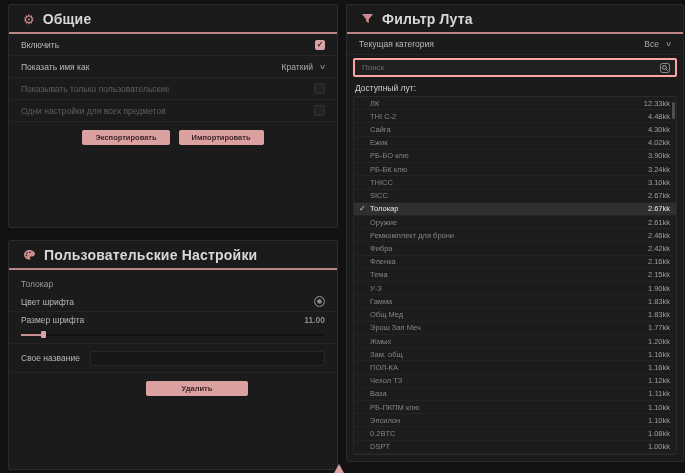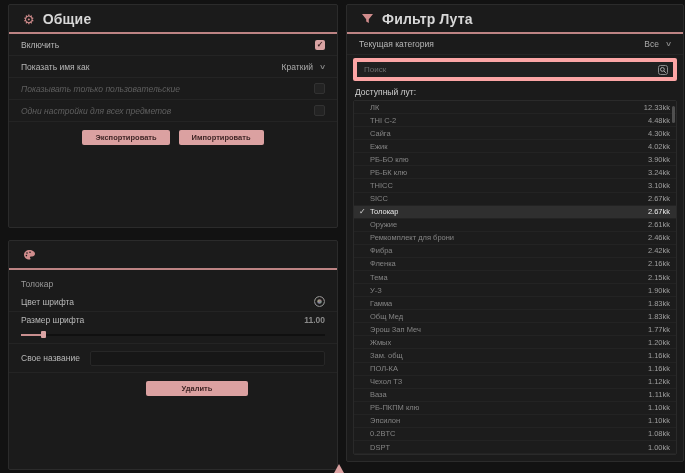--- a/index.html
+++ b/index.html
@@ -9,21 +9,21 @@
   #panel-user{left:8px;top:240px;width:330px;height:230px;}
   #panel-filter{left:346px;top:4px;width:338px;height:458px;display:flex;flex-direction:column;}
   .phead{display:flex;align-items:center;gap:8px;padding:6px 14px 5px;height:16px;}
   .phead .ptitle{font-size:14px;font-weight:bold;color:#d8d8d8;letter-spacing:.2px;}
   .underline{height:2px;background:#bd8484;}
   .gear{color:#d08c8c;font-size:13px;line-height:13px;}
   .row{display:flex;align-items:center;justify-content:space-between;padding:0 12px;height:21px;
     border-bottom:1px solid #242424;}
   .row:last-of-type{border-bottom:none;}
   .lbl{font-size:8.5px;color:#b8b8b8;}
-  .lbl.dim{color:#5f5f5f;font-style:italic;}
+  .lbl.dim{color:#5f5f5f;}
   .cb{width:10px;height:10px;border-radius:2px;display:flex;align-items:center;justify-content:center;}
   .cb.on{background:#d9a3a3;color:#3c2323;font-size:8px;font-weight:bold;line-height:10px;}
   .cb.off{background:#232323;border:1px solid #323232;width:9px;height:9px;}
   .select{display:flex;align-items:center;gap:7px;font-size:8.5px;color:#aaaaaa;cursor:pointer;}
   .chev{color:#8d8d8d;font-size:7px;transform:scaleX(1.4);}
   .btnrow{display:flex;justify-content:center;gap:9px;margin-top:8px;}
   .btn{background:#dba1a1;color:#402626;border:none;border-radius:2px;font-size:7.5px;font-weight:bold;
     padding:3px 13px;font-family:inherit;cursor:pointer;}
   .itemname{padding:9px 12px 3px;font-size:8.5px;color:#9a9a9a;}
   .slider-wrap{margin:3px 12px 5px;position:relative;height:7px;}
@@ -32,21 +32,21 @@
   .slider-thumb{position:absolute;left:20px;top:0;width:5px;height:7px;background:#d9a3a3;border-radius:1px;}
   .mini-divider{height:1px;background:#242424;margin:0;}
   .value{font-size:8.5px;color:#8a8a8a;font-weight:bold;}
   .color-wheel{width:9px;height:9px;border-radius:50%;
     background:conic-gradient(#9c8181 0 25%,#81908c 25% 50%,#83839a 50% 75%,#9a9a83 75% 100%);
     box-shadow:inset 0 0 0 2.2px #1b1b1b;border:1px solid #8a8a8a;}
   .custom-row{display:flex;align-items:center;padding:3px 12px;height:22px;gap:10px;}
   .custom-input{flex:1;height:13px;background:#171717;border:1px solid #272727;border-radius:2px;
     color:#cccccc;font-size:8px;padding:0 5px;font-family:inherit;}
   .search-row{padding:3px 6px 2px;}
-  .search-box{display:flex;align-items:center;height:15px;background:#202020;border:4px solid #fca5a5;
+  .search-box{display:flex;align-items:center;height:15px;background:#202020;border:2px solid #fca5a5;
     border-radius:2px;padding:0 5px;gap:4px;}
   .search-input{flex:1;background:transparent;border:none;outline:none;color:#bbbbbb;font-size:8px;
     font-family:inherit;}
   .search-input::placeholder{color:#6d6d6d;}
   .list-label{padding:4px 8px 3px;font-size:8.5px;color:#cfcfcf;}
   .loot-list{flex:1;margin:0 6px 6px;border:1px solid #2a2a2a;border-radius:2px;display:flex;
     flex-direction:column;position:relative;background:#1b1b1b;overflow:hidden;}
   .loot-row{flex:1;display:flex;align-items:center;justify-content:space-between;
     padding:0 6px 0 5px;border-bottom:1px solid #232323;background:#1c1c1c;cursor:pointer;}
   .loot-row:last-child{border-bottom:none;}
@@ -98,20 +98,21 @@
 </div>
 
 <div class="panel" id="panel-user">
   <div class="phead">
     <svg class="icon-svg" width="13" height="12" viewBox="0 0 13 12">
       <path d="M6.5 1C3.4 1 1 3.1 1 5.8c0 2.6 2.4 4.8 5.5 4.8.6 0 1-.4 1-.9 0-.3-.1-.5-.3-.7-.2-.2-.3-.4-.3-.7 0-.5.4-.9 1-.9h1.2c1.6 0 2.9-1.2 2.9-2.7C12 2.8 9.5 1 6.5 1z" fill="#d08c8c"></path>
       <circle cx="4" cy="4" r=".8" fill="#1b1b1b"></circle>
         <circle cx="7" cy="3.2" r=".8" fill="#1b1b1b"></circle>
       <circle cx="3.4" cy="6.6" r=".8" fill="#1b1b1b"></circle>
     </svg>
+    <span class="ptitle">Пользовательские Настройки</span>
   </div>
   <div class="underline"></div>
 
   <div class="itemname">Толокар</div>
 
   <div class="row" style="height:19px;">
     <span class="lbl">Цвет шрифта</span>
     <span class="color-wheel"></span>
   </div>
 

